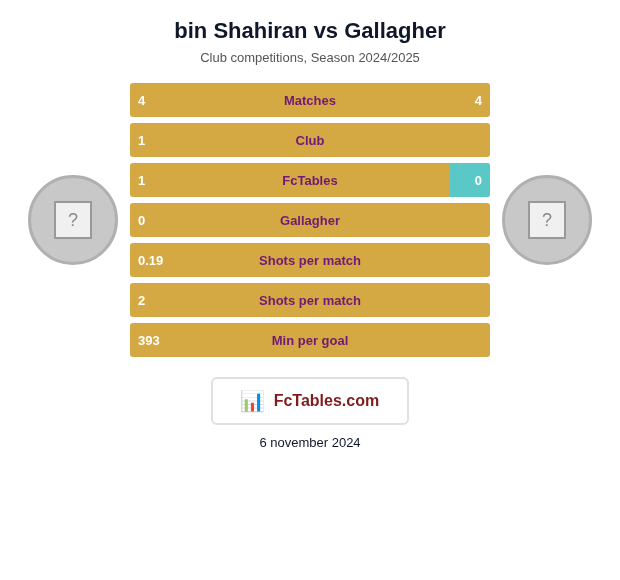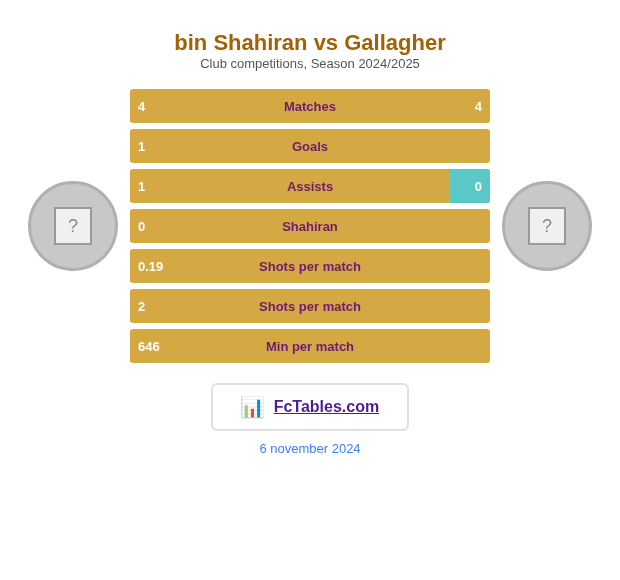--- a/index.html
+++ b/index.html
@@ -11,29 +11,29 @@
       display: flex;
       flex-direction: column;
       align-items: center;
       overflow: hidden;
     }
 
     .page-title {
       font-size: 22px;
       font-weight: bold;
       text-align: left;
-      margin-top: 30px;
-      color: #a16207;
+      margin-top: 18px;
+      color: #0f172a;
     }
 
     .subtitle {
       font-size: 13px;
       color: #555;
       text-align: center;
-      margin-top: 0;
+      margin-top: 6px;
     }
 
     .comparison-area {
       display: flex;
       align-items: center;
       justify-content: center;
       width: 100%;
       margin-top: 18px;
       position: relative;
     }
@@ -125,27 +125,26 @@
     }
 
     .brand-icon {
       font-size: 20px;
       color: #333;
     }
 
     .brand-text {
       font-size: 16px;
       font-weight: bold;
-      color: #4c1d95;
-      text-decoration: underline;
+      color: #7f1d1d;
     }
 
     .date-text {
       font-size: 13px;
-      color: #3b82f6;
+      color: #0f172a;
       margin-top: 10px;
       text-align: center;
     }
   </style>
 </head>
 <body>
 
 <div class="page-title">bin Shahiran vs Gallagher</div>
 <div class="subtitle">Club competitions, Season 2024/2025</div>
 
@@ -159,43 +158,43 @@
 
   <div class="stats-container" id="stats-rows">
   <div class="stat-row">
         <div class="right-fill"></div>
         <span class="stat-left-val">4</span>
         <span class="stat-label">Matches</span>
         <span class="stat-right-val">4</span>
       </div>
       <div class="stat-row">
         <span class="stat-left-val">1</span>
-        <span class="stat-label">Goals</span>
+        <span class="stat-label">Club</span>
       </div>
       <div class="stat-row">
         <div style="position: absolute; right: 0px; top: 0px; width: 40px; height: 100%; background: rgb(91, 200, 200);"></div>
         <span class="stat-left-val">1</span>
-        <span class="stat-label">Assists</span>
+        <span class="stat-label">FcTables</span>
         <span class="stat-right-val">0</span>
       </div>
       <div class="stat-row">
         <span class="stat-left-val">0</span>
-        <span class="stat-label">Shahiran</span>
+        <span class="stat-label">Gallagher</span>
       </div>
       <div class="stat-row">
         <span class="stat-left-val">0.19</span>
         <span class="stat-label">Shots per match</span>
       </div>
       <div class="stat-row">
         <span class="stat-left-val">2</span>
         <span class="stat-label">Shots per match</span>
       </div>
       <div class="stat-row">
-        <span class="stat-left-val">646</span>
-        <span class="stat-label">Min per match</span>
+        <span class="stat-left-val">393</span>
+        <span class="stat-label">Min per goal</span>
       </div>
     </div>
 
   <div class="player-avatar">
     <div class="avatar-placeholder">
       <span>?</span>
     </div>
   </div>
 </div>
 

